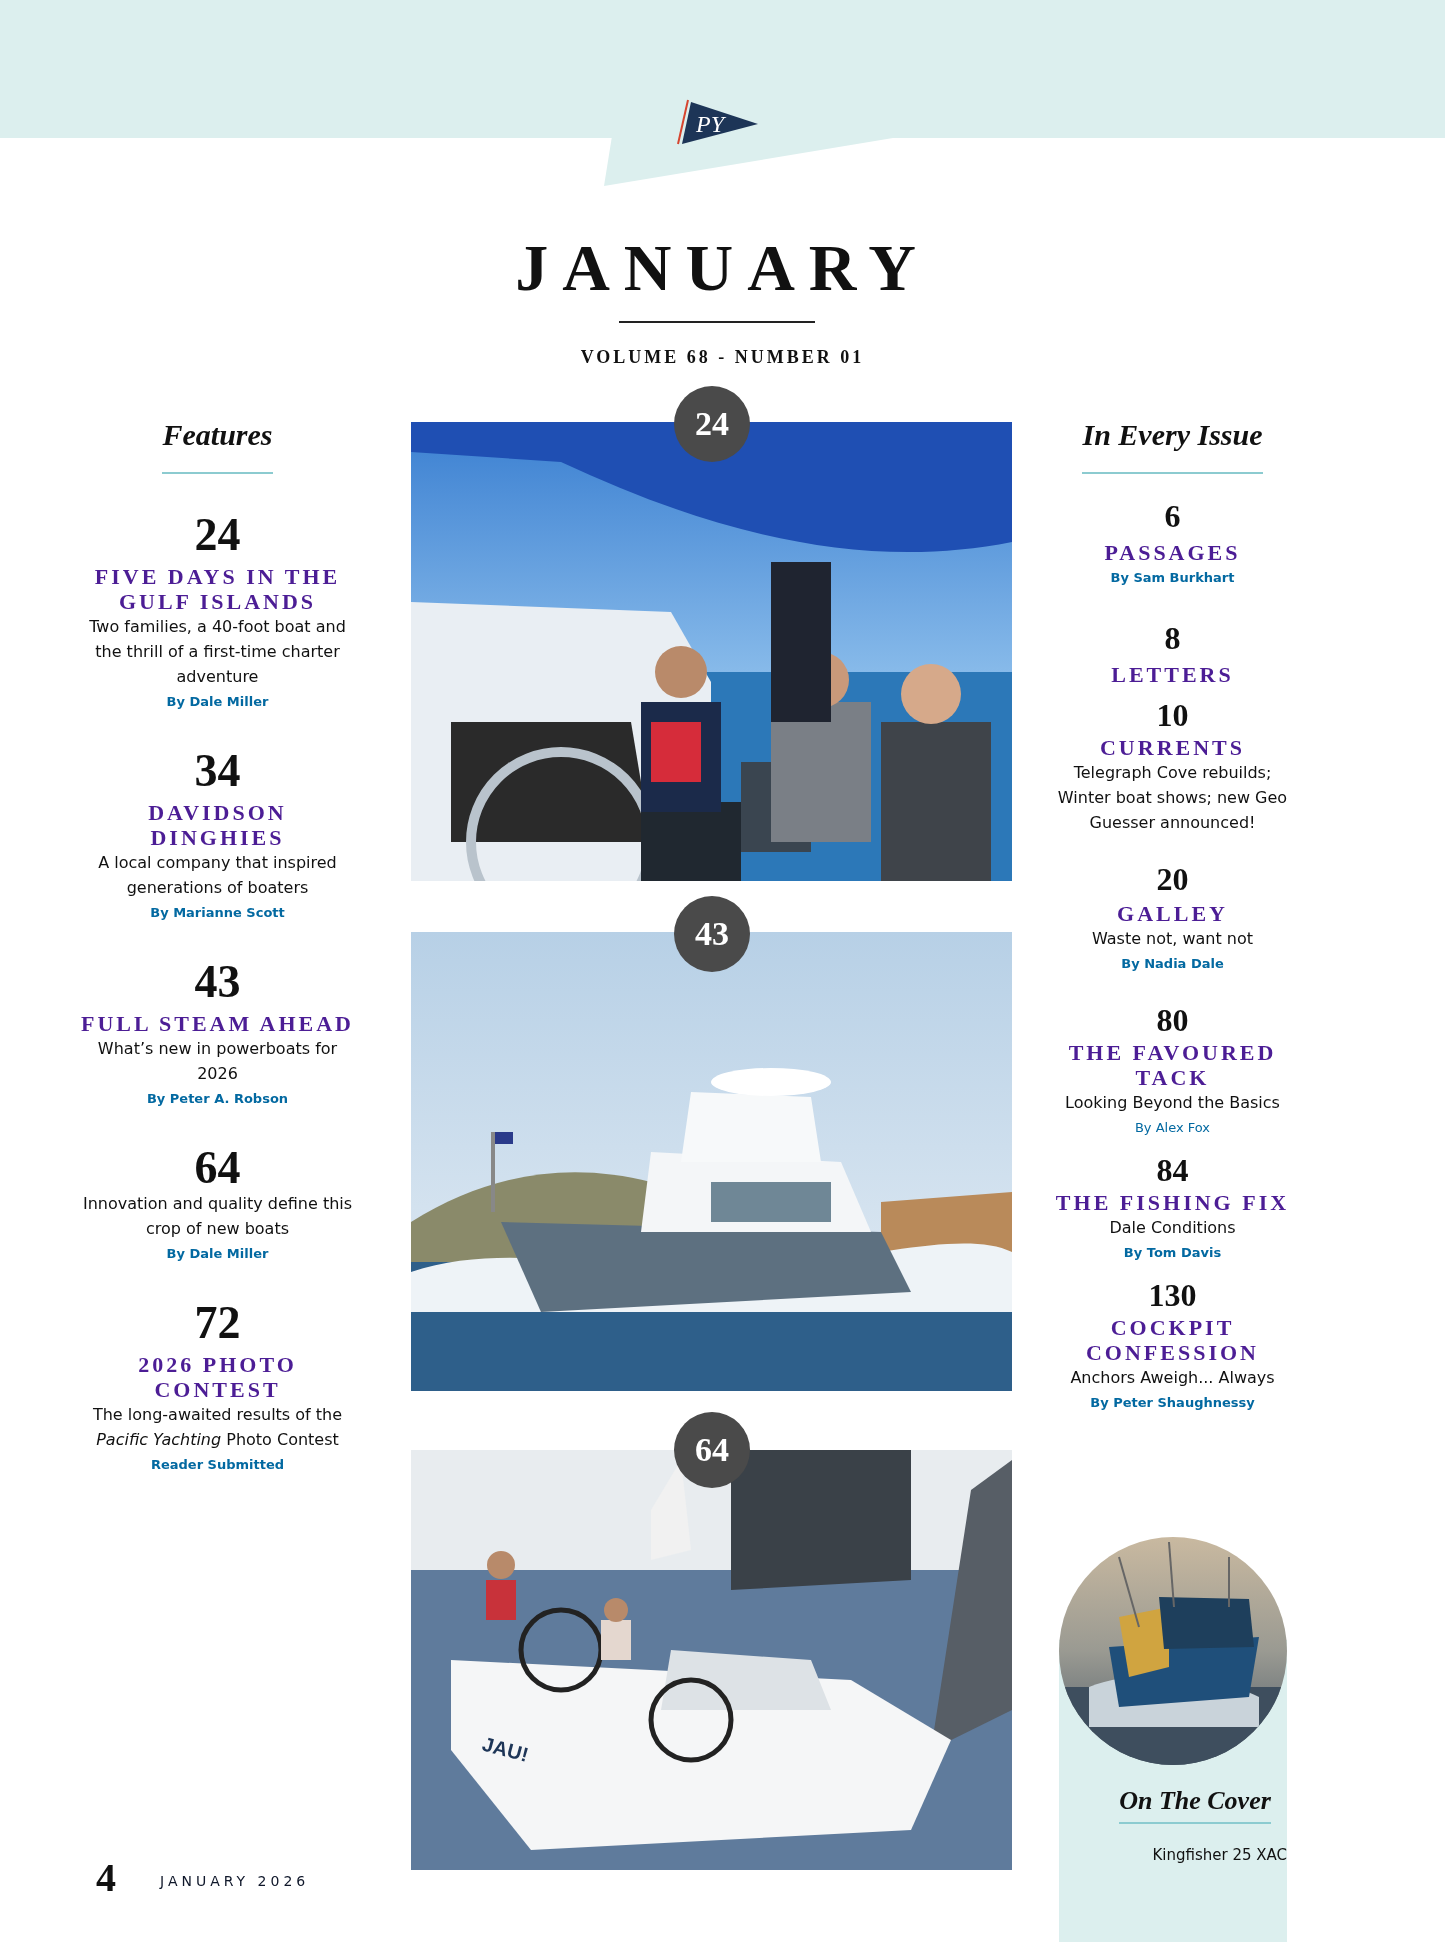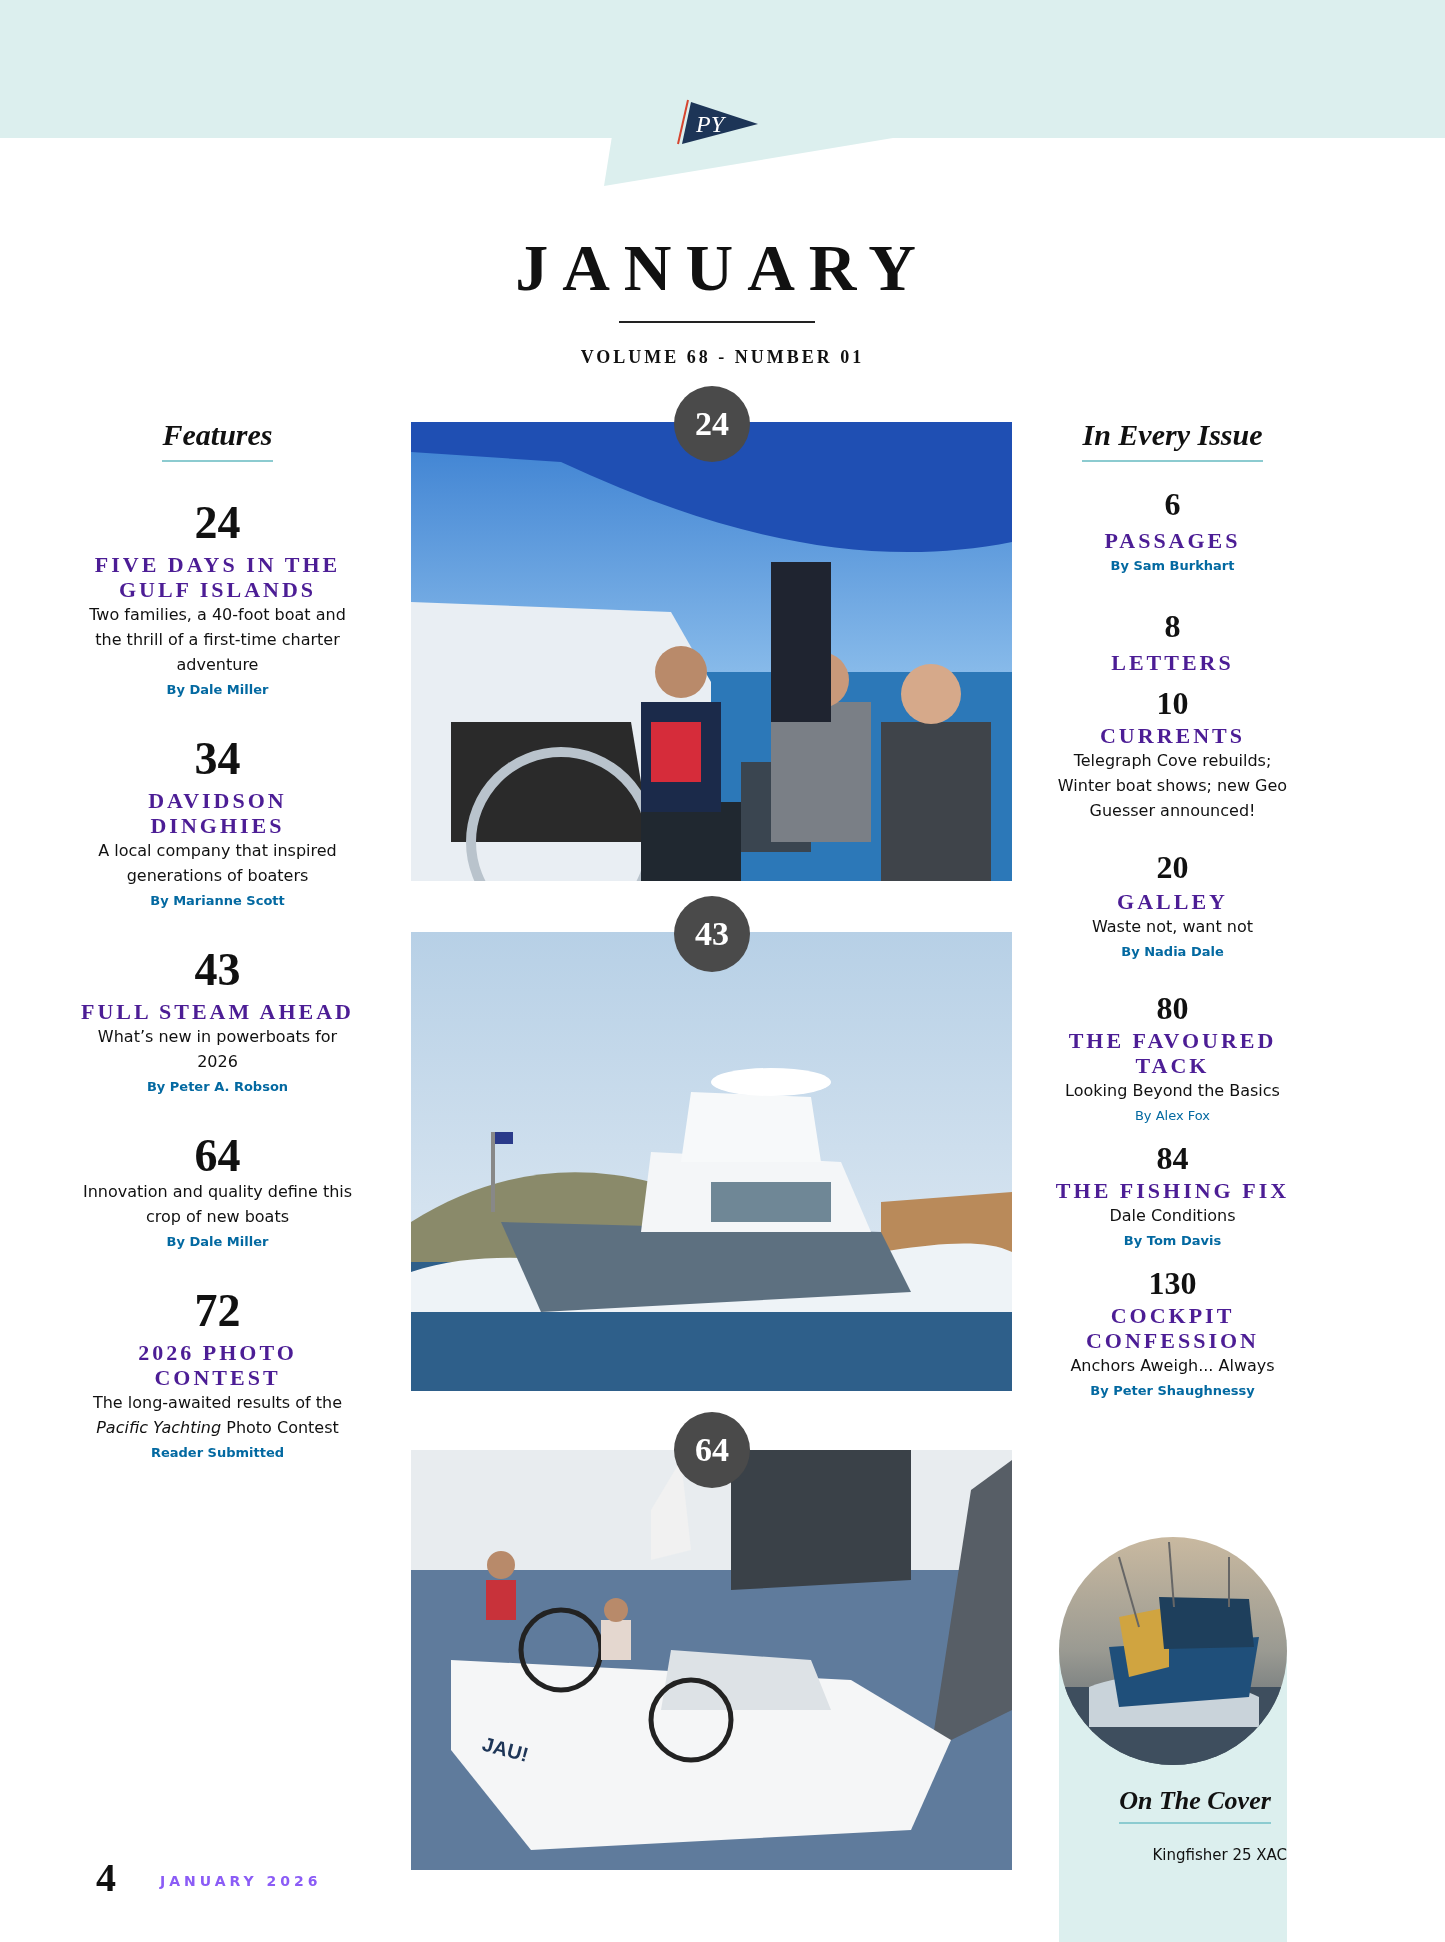--- a/index.html
+++ b/index.html
@@ -13,21 +13,21 @@
     .month-title { position: absolute; left: 0; width: 1445px; top: 230px; text-align: center;
       font-family: "Liberation Serif", serif; font-weight: 700; font-size: 66px; letter-spacing: 14px; color: #111; }
     .title-rule { position: absolute; left: 619px; top: 321px; width: 196px; height: 2px; background: #222; }
     .volume-line { position: absolute; left: 0; width: 1445px; top: 347px; text-align: center;
       font-family: "Liberation Serif", serif; font-weight: 700; font-size: 18px; letter-spacing: 3px; color: #111; }
 
     .col { position: absolute; text-align: center; }
     .col-left { left: 80px; width: 275px; top: 418px; }
     .col-right { left: 1055px; width: 235px; top: 418px; }
 
-    .section-head { font-family: "Liberation Serif", serif; font-weight: 700; font-style: italic; font-size: 30px; color: #111; display: inline-block; padding-bottom: 8px; border-bottom: 2px solid #8ccbd0; }
+    .section-head { font-family: "Liberation Serif", serif; font-weight: 700; font-style: italic; font-size: 30px; color: #111; display: inline-block; padding-bottom: 20px; border-bottom: 2px solid #8ccbd0; }
 
     .entry { margin-top: 0; }
     .page-num { font-family: "Liberation Serif", serif; font-weight: 900; font-size: 46px; line-height: 46px; color: #111; }
     .page-num.sm { font-size: 32px; line-height: 32px; }
     .entry-title { font-family: "Liberation Serif", serif; font-weight: 700; font-size: 22px; line-height: 25px; letter-spacing: 3px; color: #4c1d95; text-transform: uppercase; }
     .entry-desc { font-family: "DejaVu Sans", sans-serif; font-size: 16px; line-height: 25px; color: #111; }
     .entry-desc em { font-style: italic; }
     .entry-by { font-family: "DejaVu Sans", sans-serif; font-weight: 700; font-size: 13px; line-height: 25px; color: #0369a1; }
     .entry-by.light { font-weight: 400; }
 
@@ -44,21 +44,21 @@
     .badge3 { top: 1412px; }
 
     .cover-panel { position: absolute; left: 1059px; top: 1640px; width: 228px; height: 302px; background: #dcefee; }
     .cover-circle { position: absolute; left: 1059px; top: 1537px; width: 228px; height: 228px; border-radius: 50%; overflow: hidden; }
     .cover-head { position: absolute; left: 1059px; width: 228px; top: 1786px; text-align: center; padding-left: 44px; }
     .cover-head .section-head { font-size: 26px; padding-bottom: 6px; }
     .cover-caption { position: absolute; left: 1059px; width: 228px; top: 1846px; text-align: right;
       font-family: "DejaVu Sans", sans-serif; font-size: 15px; color: #111; }
 
     .folio-num { position: absolute; left: 96px; top: 1858px; font-family: "Liberation Serif", serif; font-weight: 700; font-size: 40px; line-height: 40px; color: #111; }
-    .folio-text { position: absolute; left: 160px; top: 1873px; font-family: "DejaVu Sans", sans-serif; font-size: 14px; letter-spacing: 4px; color: #8b5cf6; font-weight: bold; }
+    .folio-text { position: absolute; left: 160px; top: 1873px; font-family: "DejaVu Sans", sans-serif; font-size: 14px; letter-spacing: 4px; color: #0f172a; }
   </style>
 </head>
 <body>
 
 <div class="top-band"></div>
 <svg class="pennant-shape" viewBox="0 0 1445 200" preserveAspectRatio="none">
   <polygon points="612,136 905,136 604,186" fill="#dcefee"></polygon>
 </svg>
 <svg class="logo" viewBox="0 0 90 50">
   <line x1="8" y1="46" x2="18" y2="2" stroke="#d6452f" stroke-width="2"></line>

